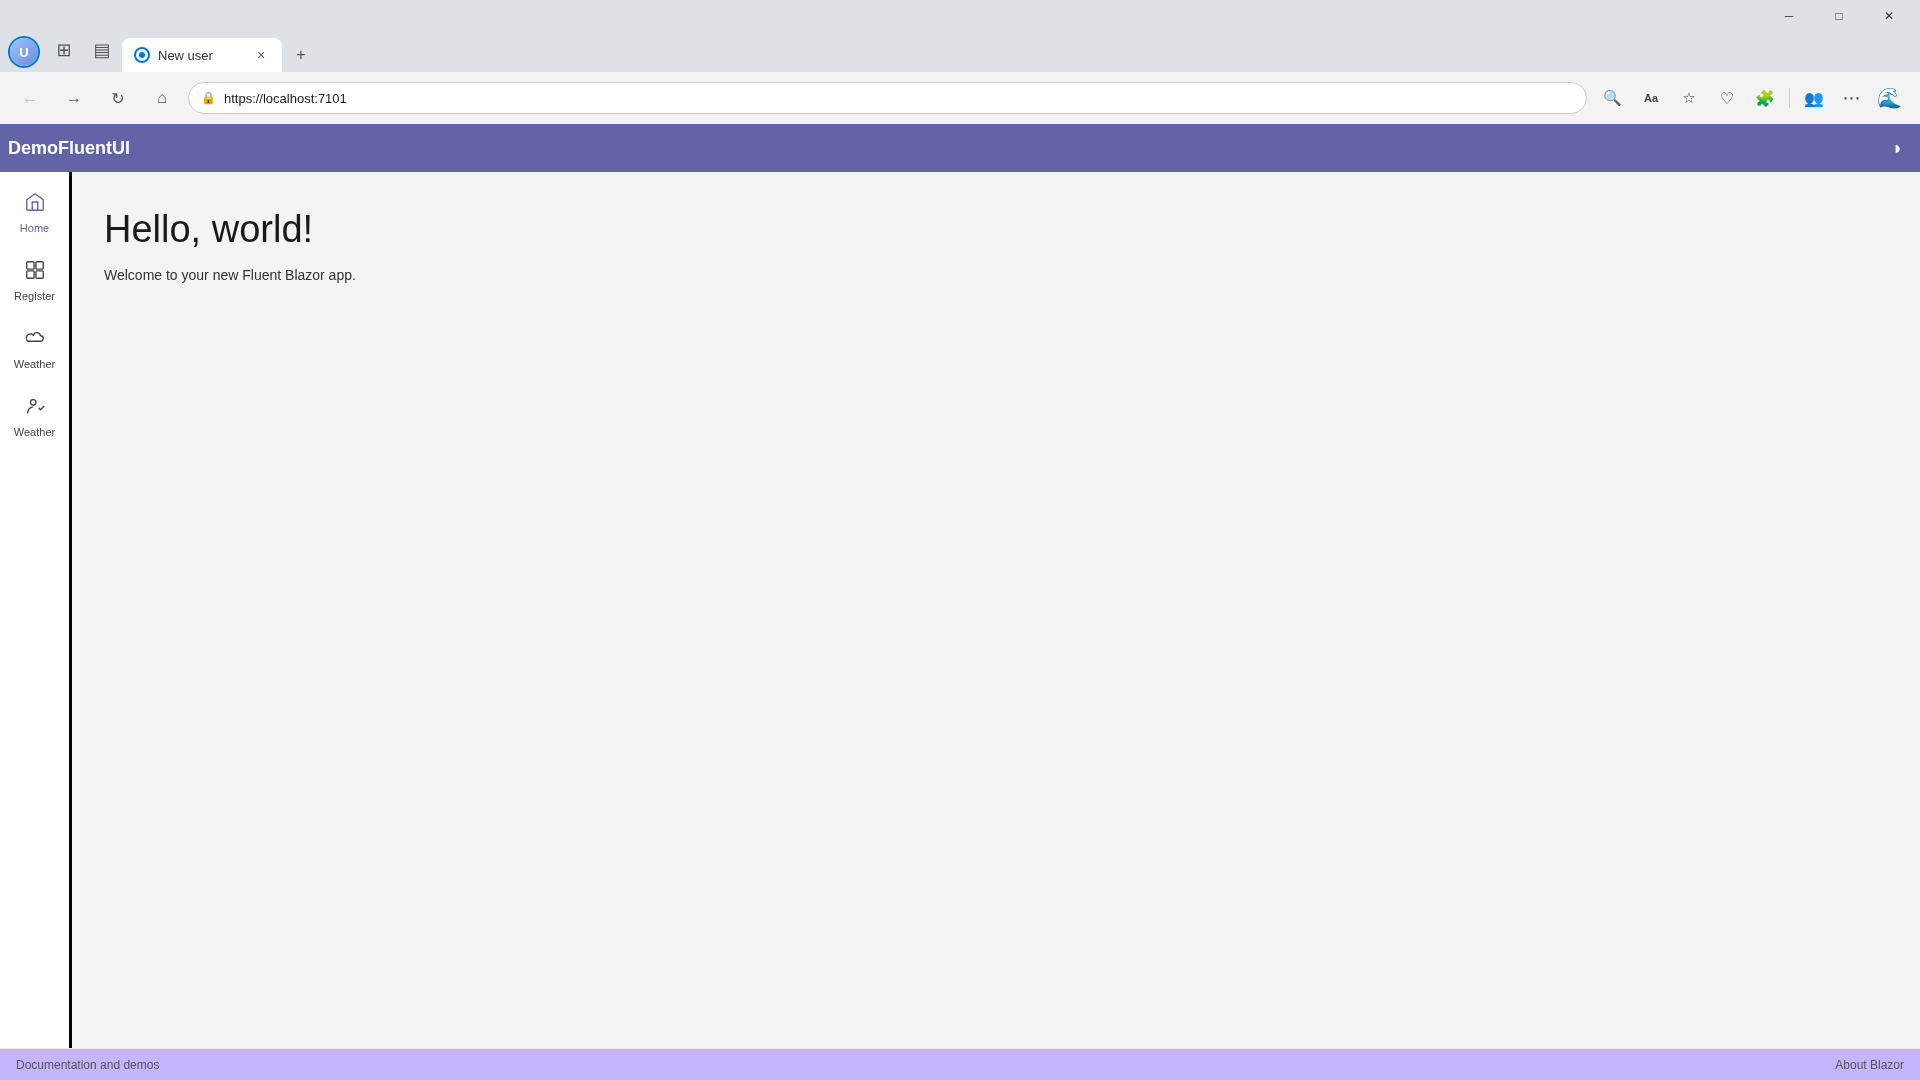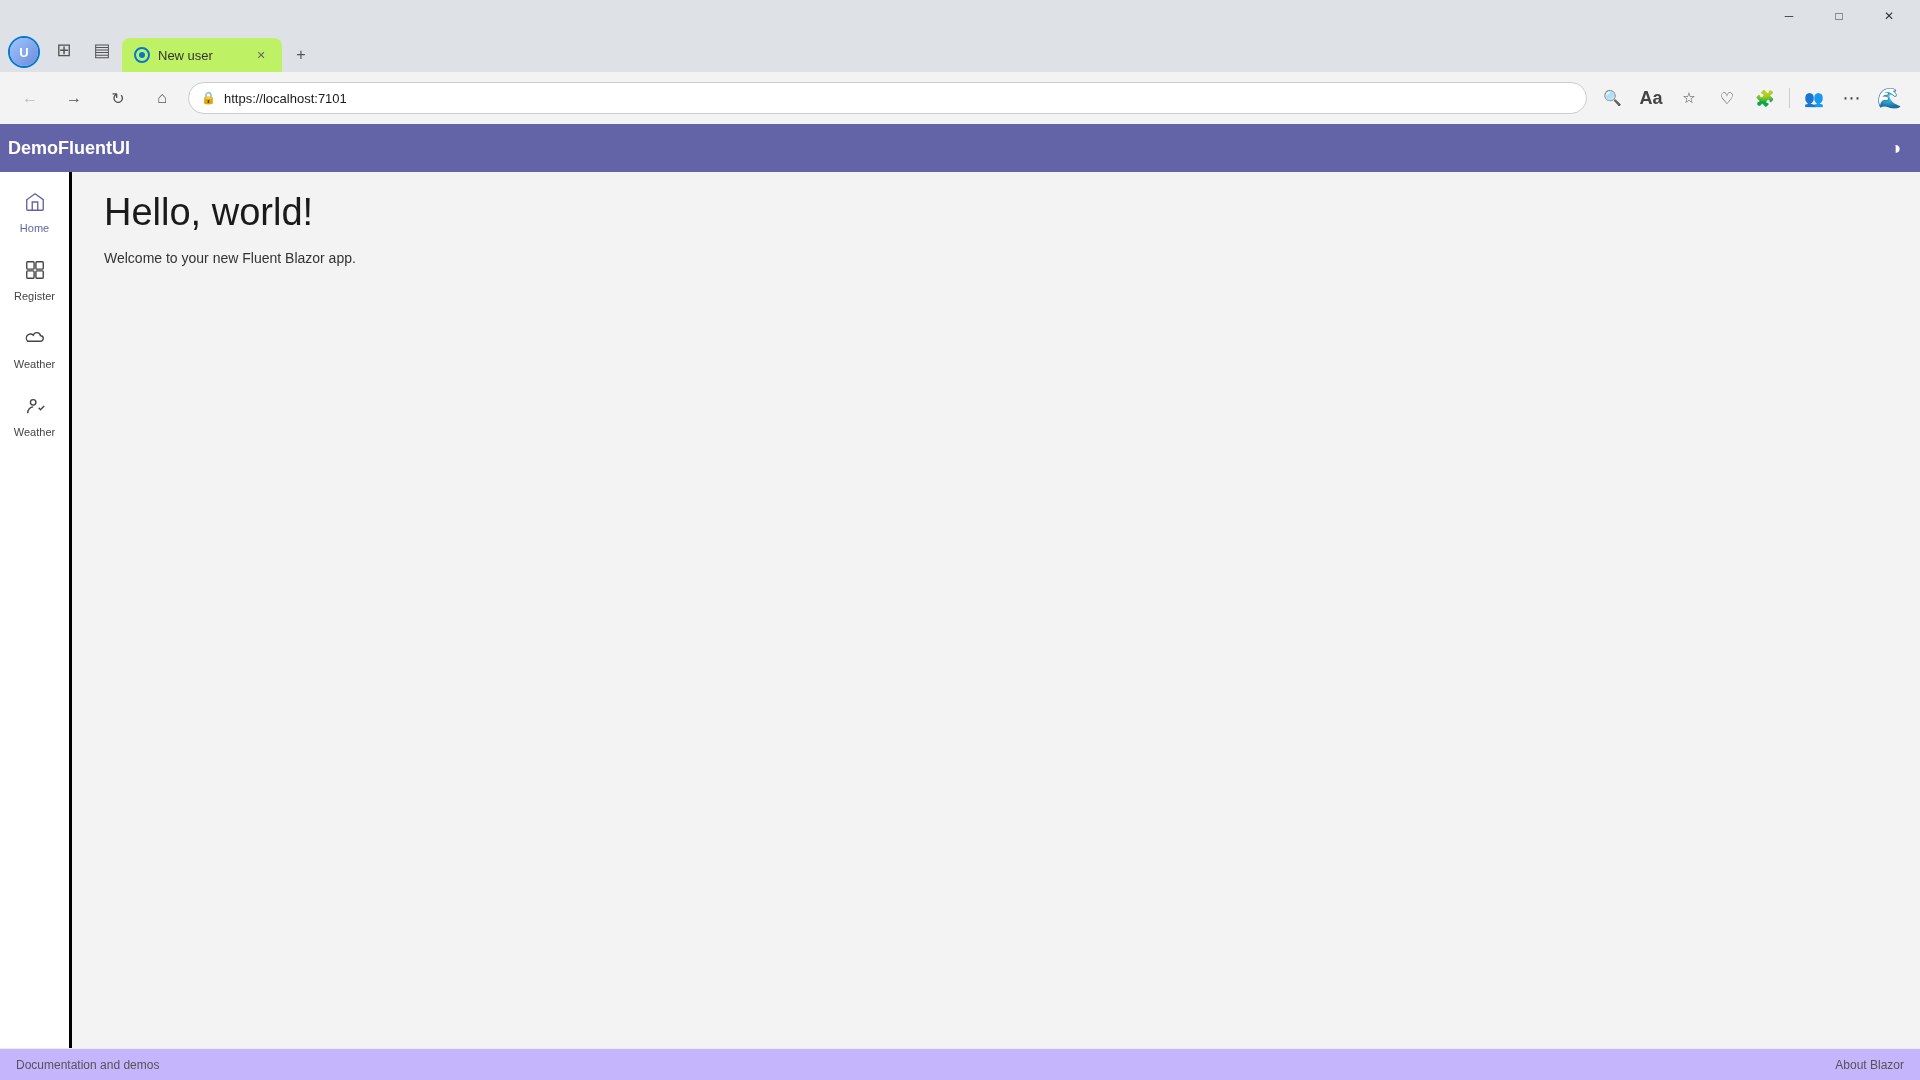--- a/index.html
+++ b/index.html
@@ -39,21 +39,21 @@
     .tab-bar {
       height: 40px;
       background: #dee1e6;
       display: flex;
       align-items: flex-end;
       padding: 0 8px;
       gap: 2px;
     }
     .tab {
       height: 34px;
-      background: #bef264;
+      background: #ffffff;
       border-radius: 8px 8px 0 0;
       display: flex;
       align-items: center;
       padding: 0 12px;
       gap: 8px;
       font-size: 13px;
       color: #333;
       min-width: 160px;
       max-width: 240px;
       position: relative;
@@ -258,21 +258,21 @@
       font-size: 20px;
     }
     .sidebar-label {
       font-size: 11px;
       color: inherit;
     }
 
     
     .main-content {
       flex: 1;
-      padding: 19px 32px;
+      padding: 36px 32px;
       overflow-y: auto;
     }
     .page-title {
       font-size: 38px;
       font-weight: 300;
       color: #1a1a1a;
       margin-bottom: 16px;
     }
     .page-subtitle {
       font-size: 14px;
@@ -332,21 +332,21 @@
     <div class="nav-btn">↻</div>
     <div class="nav-btn">⌂</div>
 
     <div class="address-input-container">
       <span class="address-lock">🔒</span>
       <span class="address-text">https://localhost:7101</span>
     </div>
 
     <div class="toolbar-actions">
       <div class="toolbar-btn">🔍</div>
-      <div class="toolbar-btn" style="font-size:18px; font-weight:bold;">Aa</div>
+      <div class="toolbar-btn" style="font-size:11px; font-weight:bold;">Aa</div>
       <div class="toolbar-btn">☆</div>
       <div class="toolbar-btn" style="font-size:16px;">♡</div>
       <div class="toolbar-btn" style="font-size:16px;">🧩</div>
       <div class="toolbar-divider"></div>
       <div class="toolbar-btn" style="font-size:16px;">👥</div>
       <div class="toolbar-btn" style="font-size:18px; letter-spacing:1px;">⋯</div>
 
       <div class="toolbar-btn" style="font-size:20px; color:#0078d4;">🌊</div>
     </div>
   </div>

